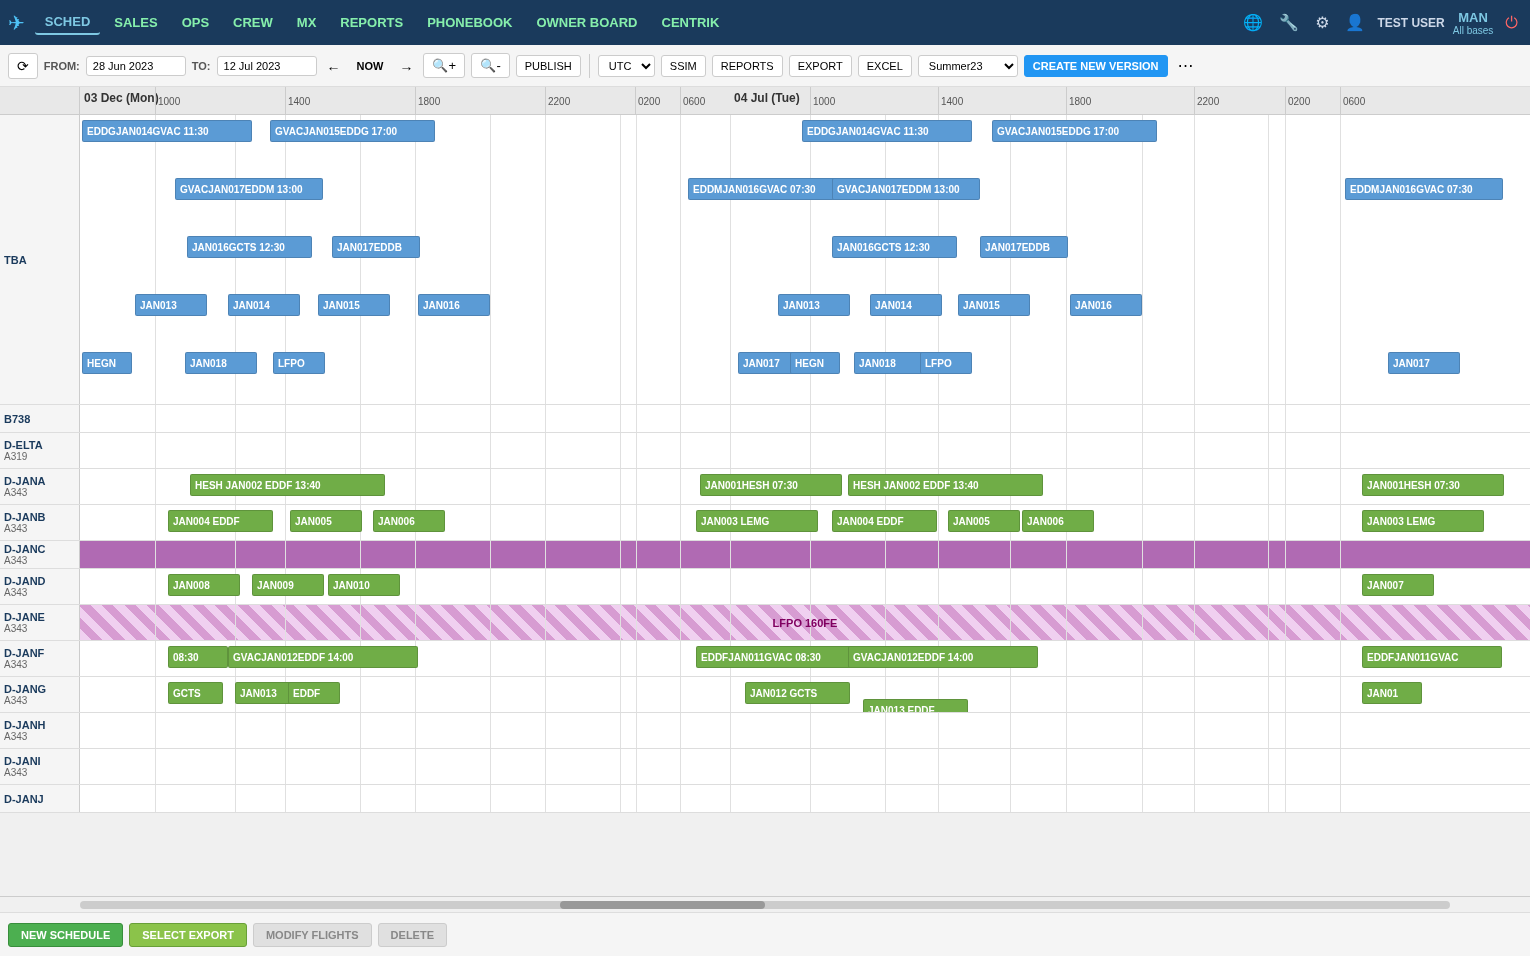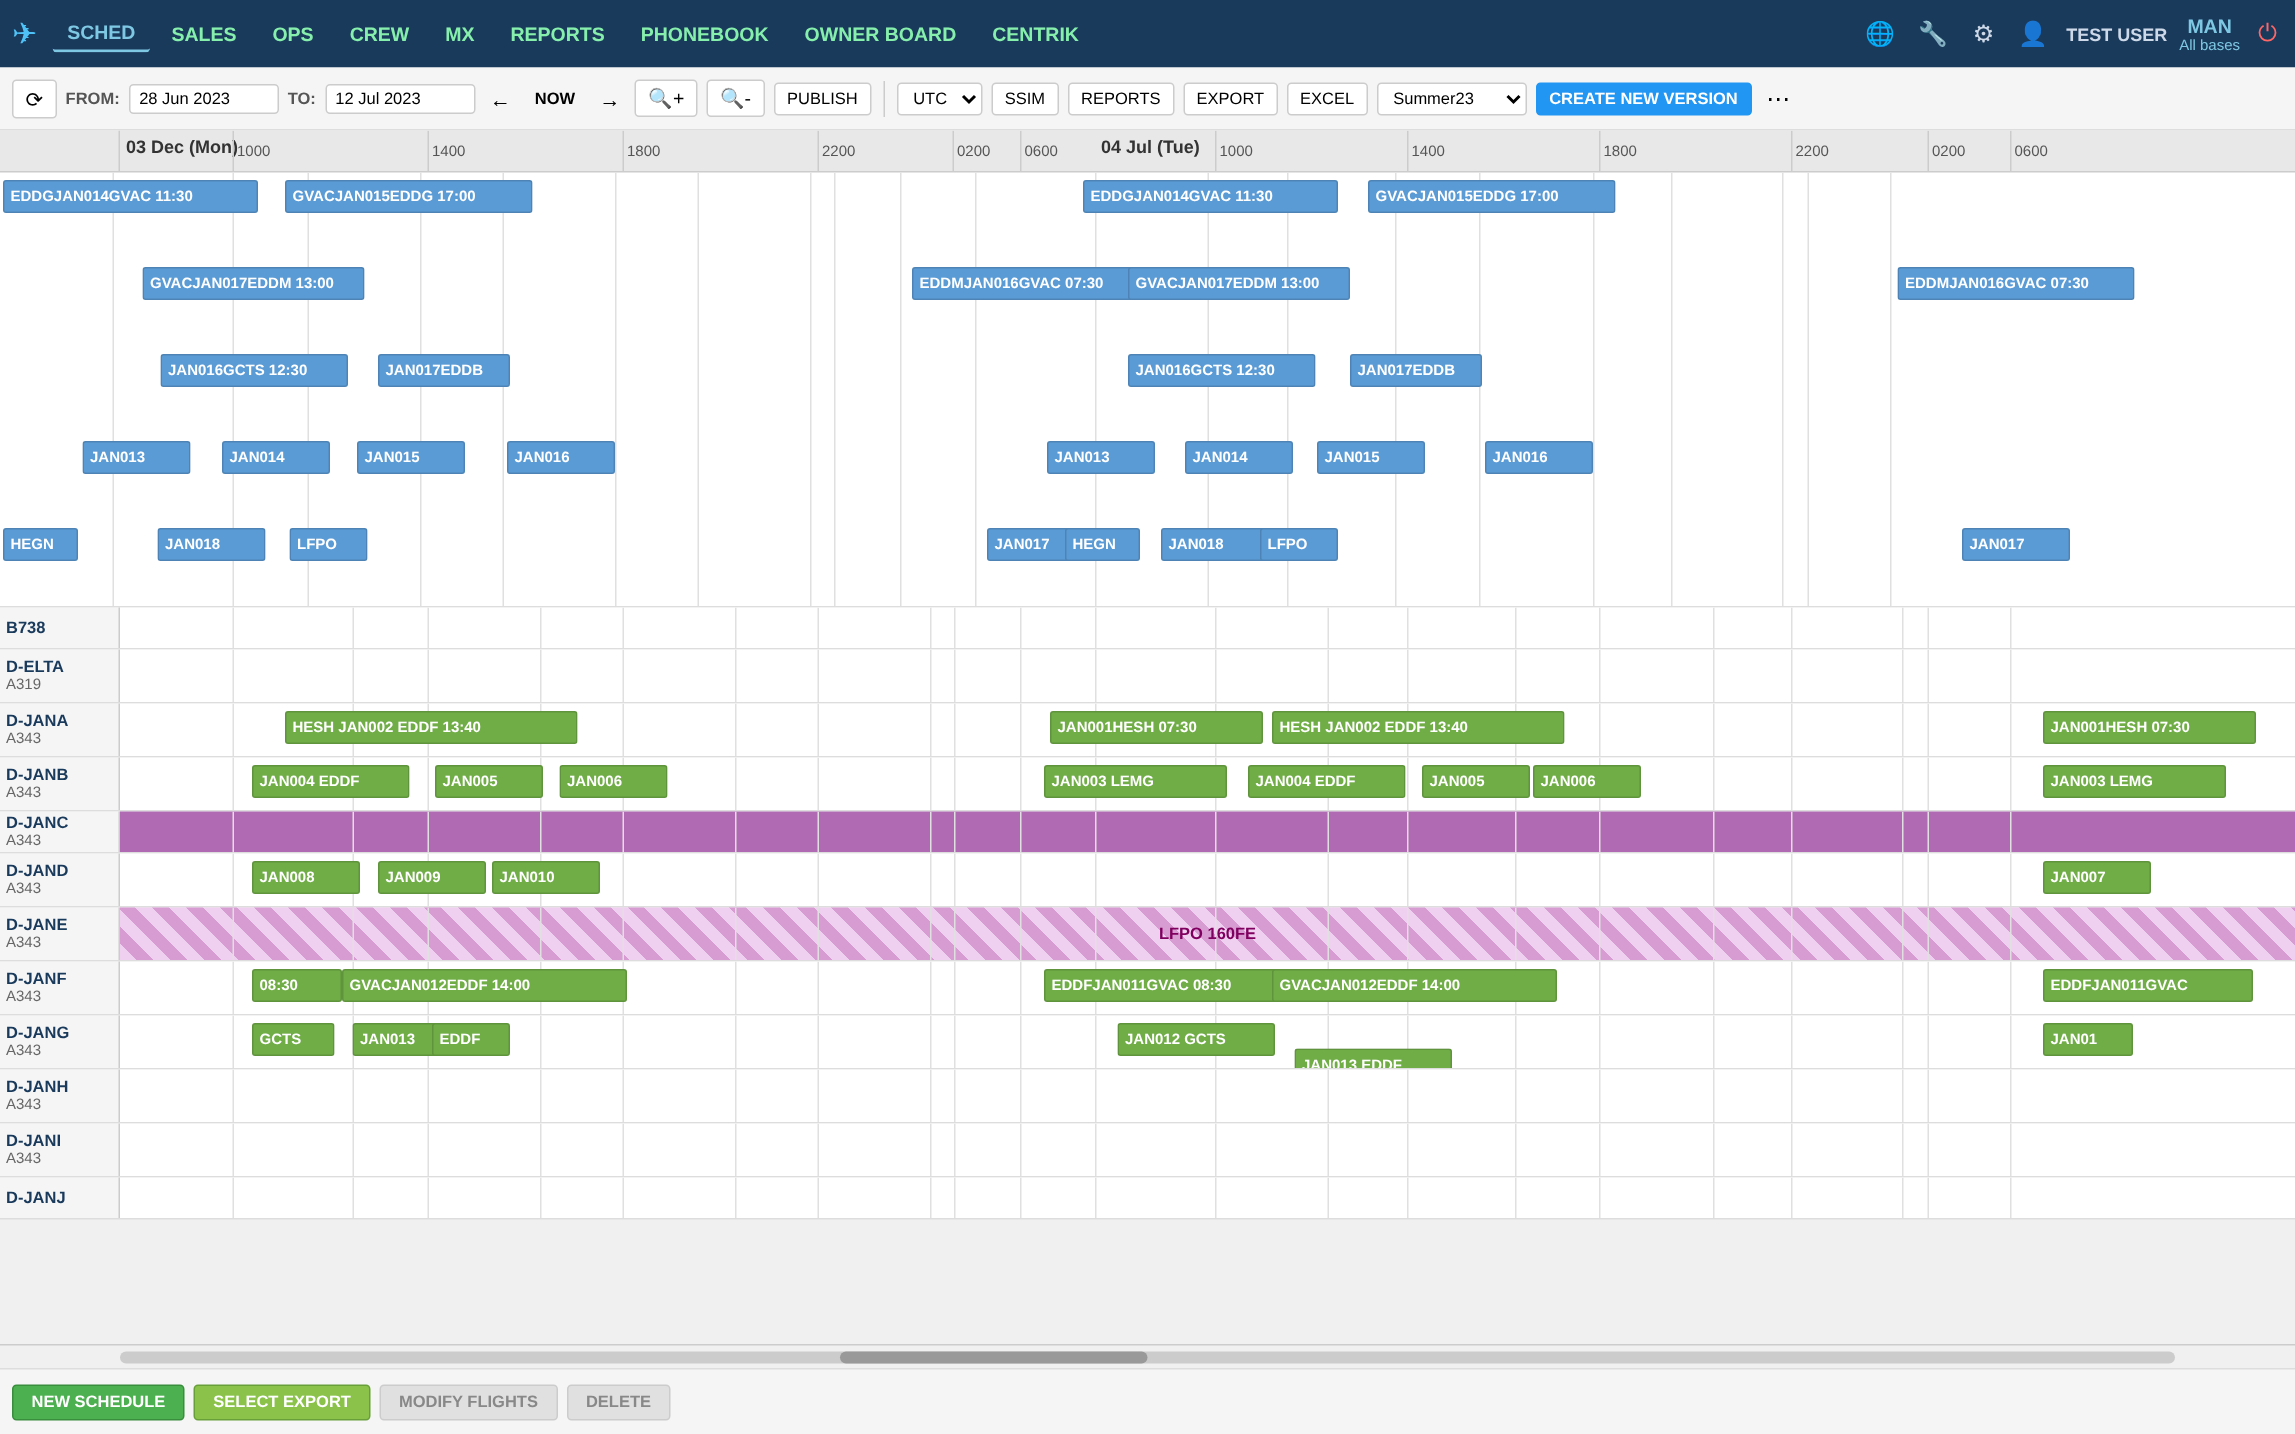--- a/index.html
+++ b/index.html
@@ -198,20 +198,23 @@
         <div class="time-tick" style="left: 986px;">1800</div>
         <div class="time-tick" style="left: 1114px;">2200</div>
         <div class="time-tick" style="left: 1205px;">0200</div>
         <div class="time-tick" style="left: 1260px;">0600</div>
       </div>
   </div>
 
   <div class="main-scroll" id="schedule-rows">
 
   <div class="aircraft-row" style="min-height: 290px;">
+        <div class="row-label">
+          <span>TBA</span>
+        </div>
         <div class="row-content">
           <div class="grid-line" style="left: 75px;"></div>
           <div class="grid-line" style="left: 155px;"></div>
           <div class="grid-line" style="left: 205px;"></div>
           <div class="grid-line" style="left: 280px;"></div>
           <div class="grid-line" style="left: 335px;"></div>
           <div class="grid-line" style="left: 410px;"></div>
           <div class="grid-line" style="left: 465px;"></div>
           <div class="grid-line" style="left: 540px;"></div>
           <div class="grid-line" style="left: 556px;"></div>

